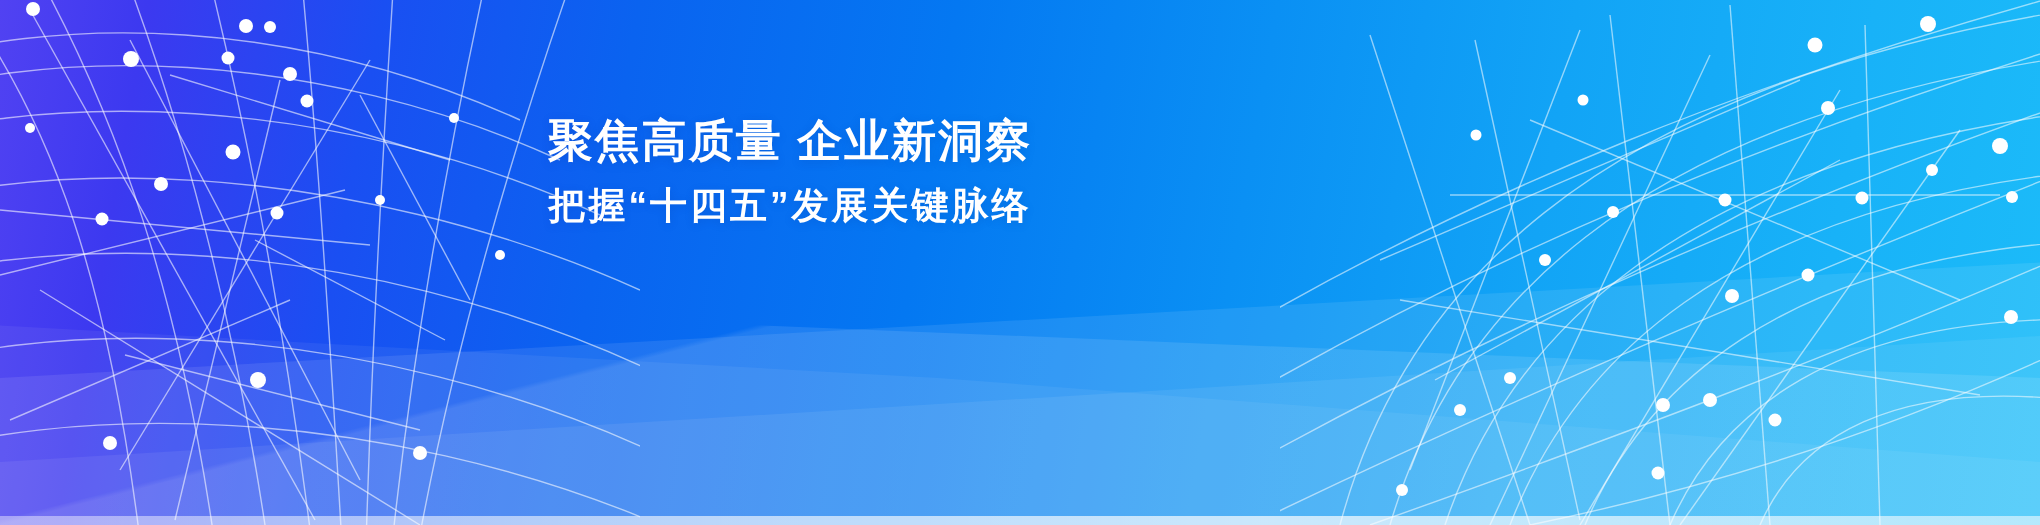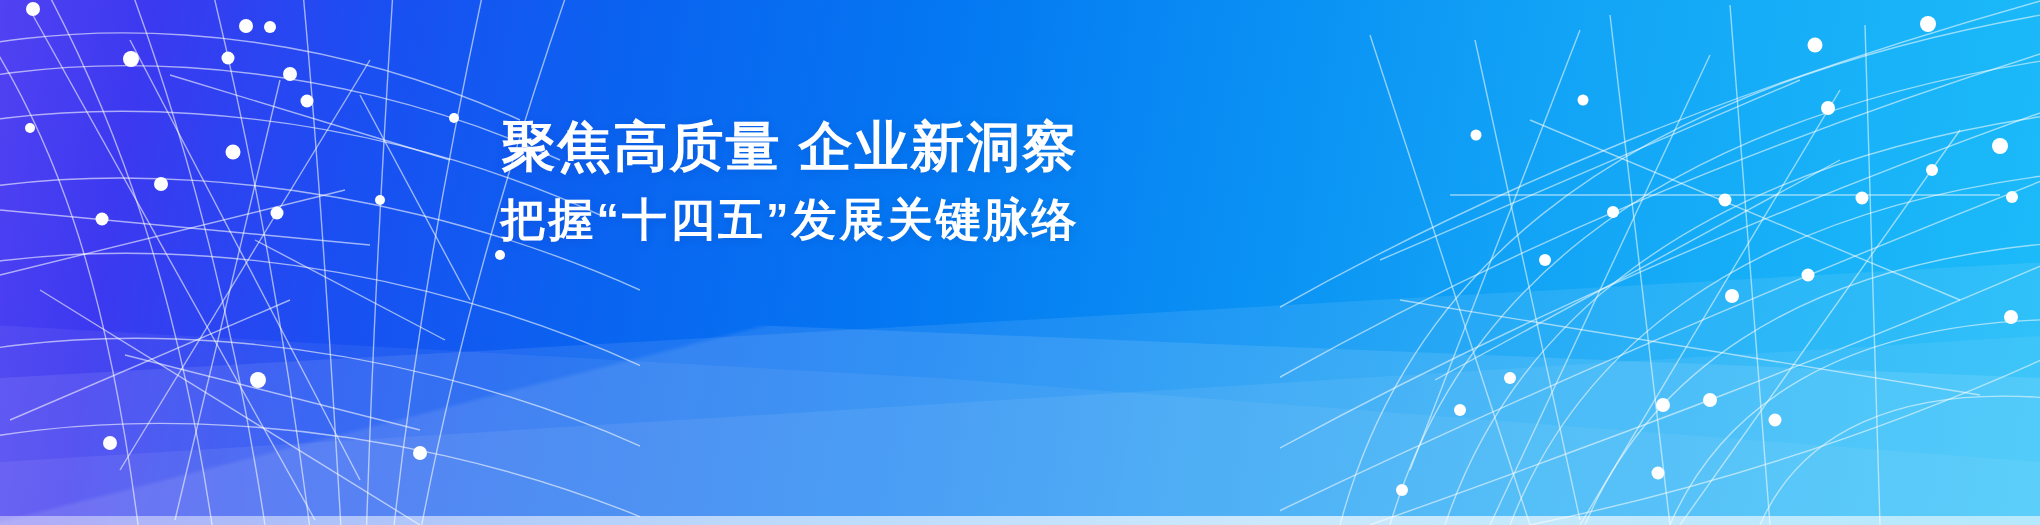--- a/index.html
+++ b/index.html
@@ -86,30 +86,30 @@
   .copy {
     position: absolute;
     left: 0;
     top: 118px;
     width: 1580px;
     text-align: center;
     color: #ffffff;
     z-index: 5;
   }
   .headline {
-    font-size: 54px;
+    font-size: 45px;
     font-weight: 700;
     line-height: 1.04;
     letter-spacing: 2px;
     white-space: nowrap;
     text-shadow: 0 2px 10px rgba(10,50,150,0.18);
   }
   .subhead {
     margin-top: 22px;
-    font-size: 45px;
+    font-size: 37px;
     font-weight: 700;
     line-height: 1.05;
     letter-spacing: 3px;
     white-space: nowrap;
     text-shadow: 0 2px 9px rgba(10,50,150,0.18);
   }
 </style>
 </head>
 <body>
 

